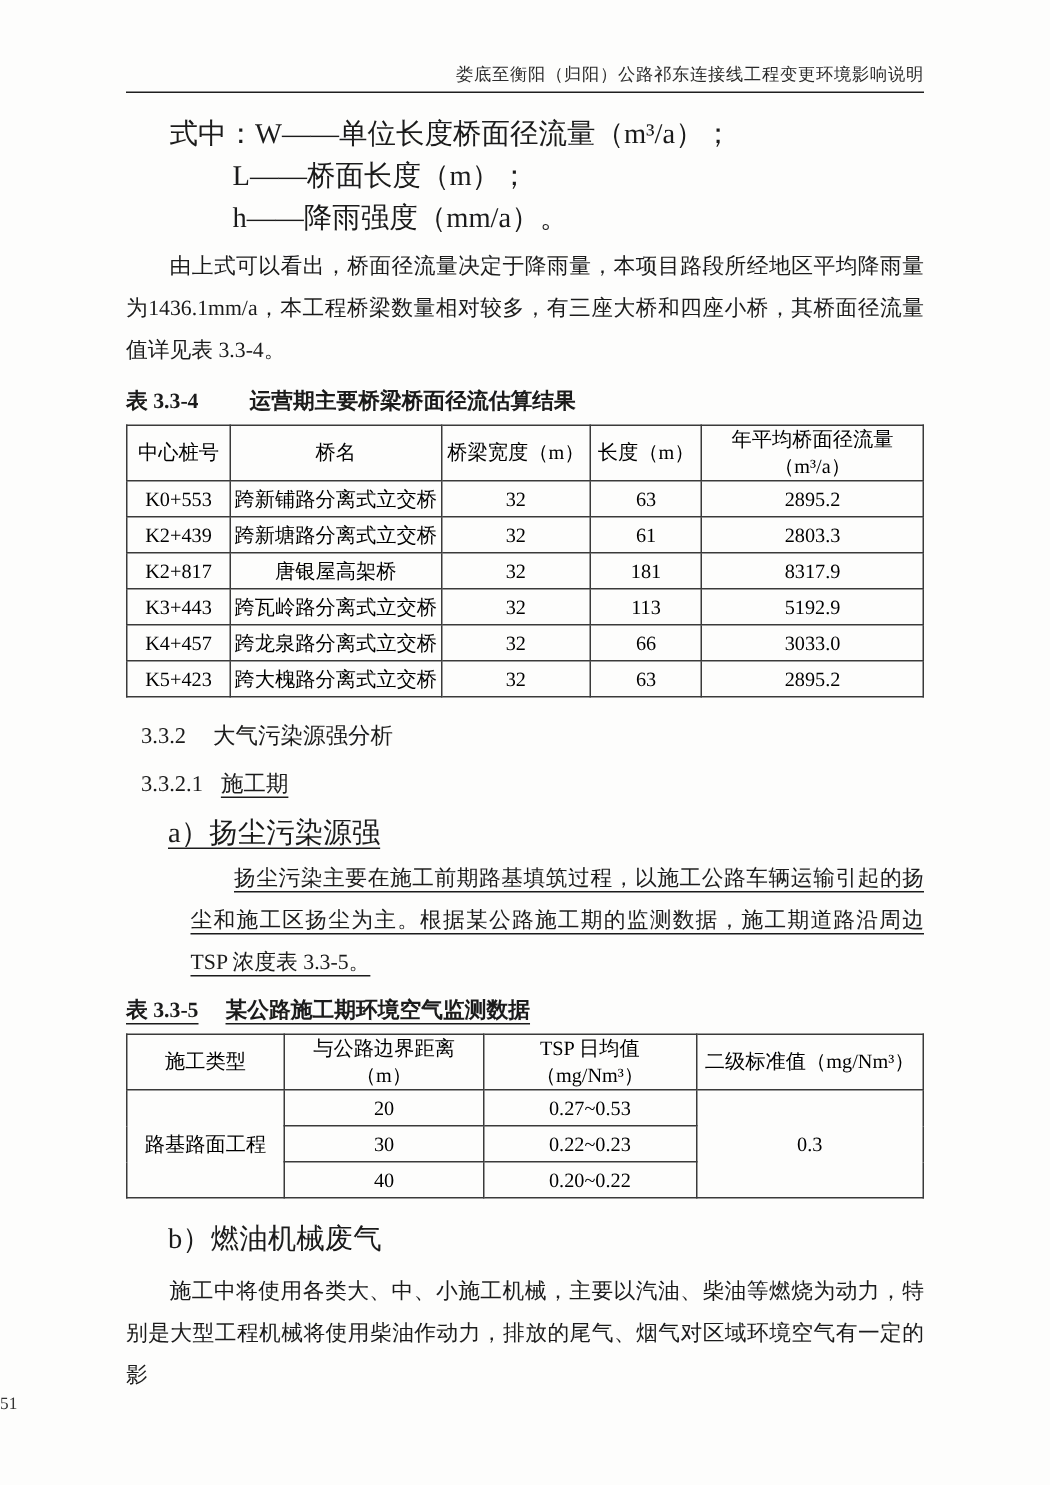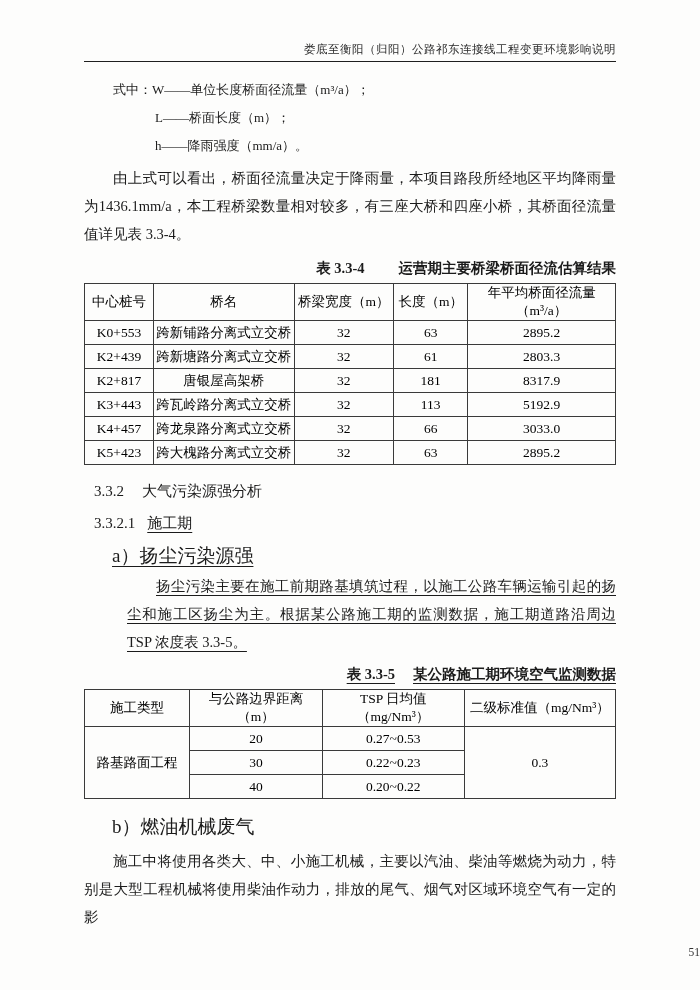--- a/index.html
+++ b/index.html
@@ -23,40 +23,40 @@
     letter-spacing:0.5px;
     color:#2a2a2a;
   }
   .header-rule {
     margin-top:4px;
     border-bottom:1.6px solid #1f1f1f;
     height:0;
   }
 
   
-  .formula { margin-top:14px; font-size:13px; }
+  .formula { margin-top:14px; font-size:19px; }
   .formula-line { line-height:28px; white-space:nowrap; }
   .formula-line.first { padding-left:29px; }
   .formula-line.cont  { padding-left:71px; }
 
   
   .para {
     font-size:14.5px;
     line-height:28px;
     text-indent:2em;
     text-align:justify;
   }
   .para.runoff { margin-top:4px; }
   .para.dust   { margin-top:6px;margin-left:43px; }
   .para.mach   { margin-top:10px; }
   .u { text-decoration:underline; text-underline-offset:3.5px; text-decoration-thickness:1px; }
 
   
   .tbl-title {
-    text-align:right;
+    text-align:left;
     font-weight:bold;
     font-size:14.5px;
     line-height:20px;
   }
   .tbl-title.t1 { margin-top:10px; }
   .tbl-title.t2 { margin-top:8px; }
   .tbl-title .lbl { margin-right:34px; }
   .tbl-title.t2 .lbl { margin-right:18px; }
 
   
@@ -95,23 +95,23 @@
     margin-top:12px;
     padding-left:28px;
     font-size:19px;
     line-height:20px;
   }
   .item-head.b { margin-top:18px; }
 
   
   .footer {
     position:absolute;
-    bottom:32px; left:0;
+    bottom:48px; left:0;
     width:100%;
-    text-align:right;
+    text-align:left;
     font-size:11.5px;
     color:#333;
     margin-top:36px;
   }
 </style>
 </head>
 <body>
 
 <div class="page">
   <div class="content">

